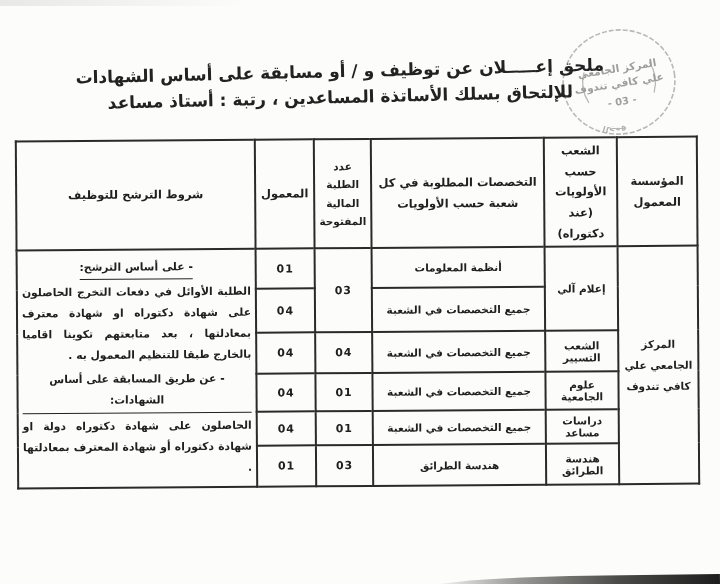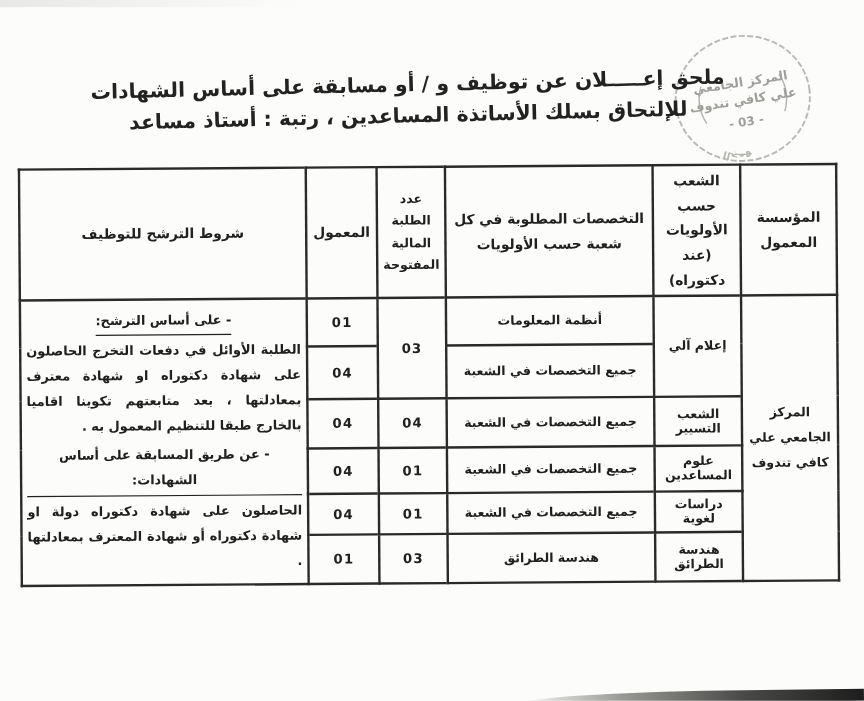--- a/index.html
+++ b/index.html
@@ -128,27 +128,27 @@
       <td class="spec-cell">جميع التخصصات في الشعبة</td>
       <td class="num-cell">04</td>
     </tr>
     <tr class="r3">
       <td class="branch-cell">الشعب التسيير</td>
       <td class="spec-cell">جميع التخصصات في الشعبة</td>
       <td class="num-cell">04</td>
       <td class="num-cell">04</td>
     </tr>
     <tr class="r4">
-      <td class="branch-cell">علوم المساعدين</td>
+      <td class="branch-cell">علوم الجامعية</td>
       <td class="spec-cell">جميع التخصصات في الشعبة</td>
       <td class="num-cell">01</td>
       <td class="num-cell">04</td>
     </tr>
     <tr class="r5">
-      <td class="branch-cell">دراسات لغوية</td>
+      <td class="branch-cell">دراسات مساعد</td>
       <td class="spec-cell">جميع التخصصات في الشعبة</td>
       <td class="num-cell">01</td>
       <td class="num-cell">04</td>
     </tr>
     <tr class="r6">
       <td class="branch-cell">هندسة الطرائق</td>
       <td class="spec-cell">هندسة الطرائق</td>
       <td class="num-cell">03</td>
       <td class="num-cell">01</td>
     </tr>

